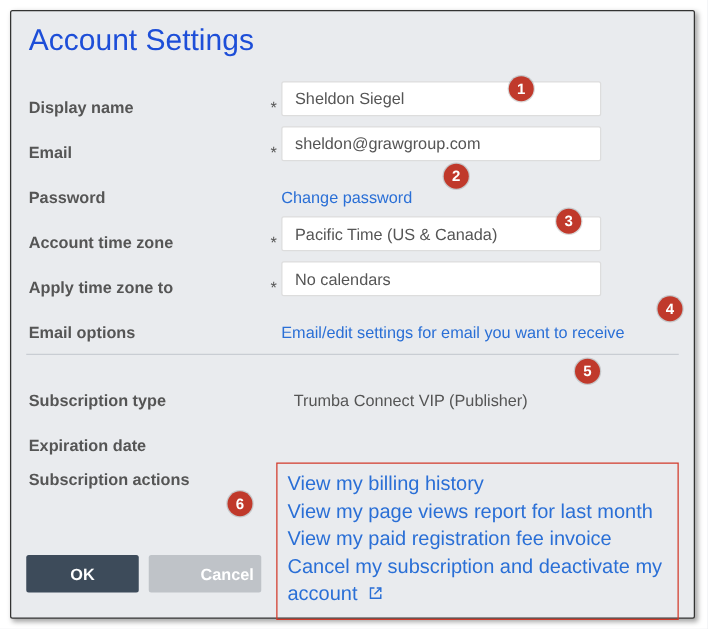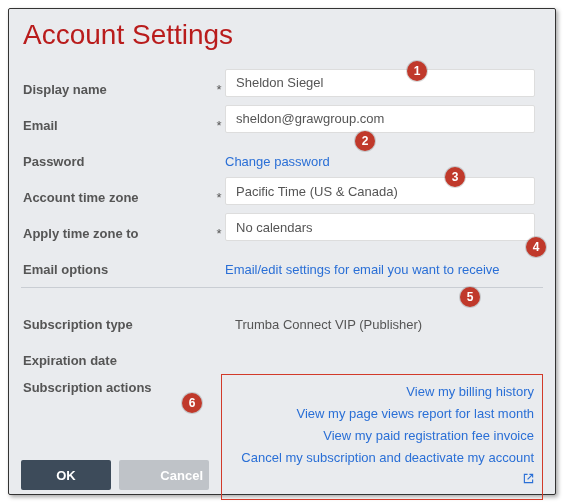--- a/index.html
+++ b/index.html
@@ -17,22 +17,22 @@
     border-radius:2px;
     box-shadow:2px 2px 4px rgba(0,0,0,.35);
     width:548px;height:487px;
     box-sizing:border-box;
     padding:10px 12px 12px 12px;
     position:relative;
     color:#555;
     font-size:13px;
   }
   .title{
-    font-size:28px;
-    color:#b91c1c;
+    font-size:24px;
+    color:#1d4ed8;
     margin:0 0 14px 2px;
     font-weight:400;
   }
   .row{
     display:flex;
     align-items:flex-end;
     min-height:32px;
     margin-bottom:4px;
   }
   .label{
@@ -54,21 +54,21 @@
     align-items:center;
     position:relative;
   }
   .field{
     background:#fff;
     border:1px solid #ddd;
     border-radius:2px;
     height:28px;
     line-height:28px;
     padding:0 10px;
-    width:310px;
+    width:256px;
     box-sizing:border-box;
     color:#555;
     font-size:13px;
   }
   .plain{
     padding-left:10px;
     color:#555;
   }
   .link{
     color:#2a6fd6;
@@ -91,33 +91,32 @@
   .actions-box{
     border:1.5px solid #d23a2a;
     padding:6px 8px 8px 8px;
     width:322px;
     box-sizing:border-box;
     position:relative;
   }
   .actions-box .link{
     display:block;
     line-height:22px;
-    font-size:13px;
-    text-align:right;
+    font-size:16px;
   }
   .ext-icon{
     display:inline-block;
     margin-left:4px;
     color:#2a6fd6;
     font-size:12px;
     vertical-align:baseline;
   }
   .btnbar{
     position:absolute;
-    left:12px;bottom:4px;
+    left:12px;bottom:20px;
     display:flex;gap:8px;
   }
   .btn{
     height:30px;min-width:90px;
     border:none;border-radius:2px;
     font-size:13px;font-weight:600;
     cursor:pointer;
     color:#fff;
   }
   .btn-ok{background:#3d4b5a;}

